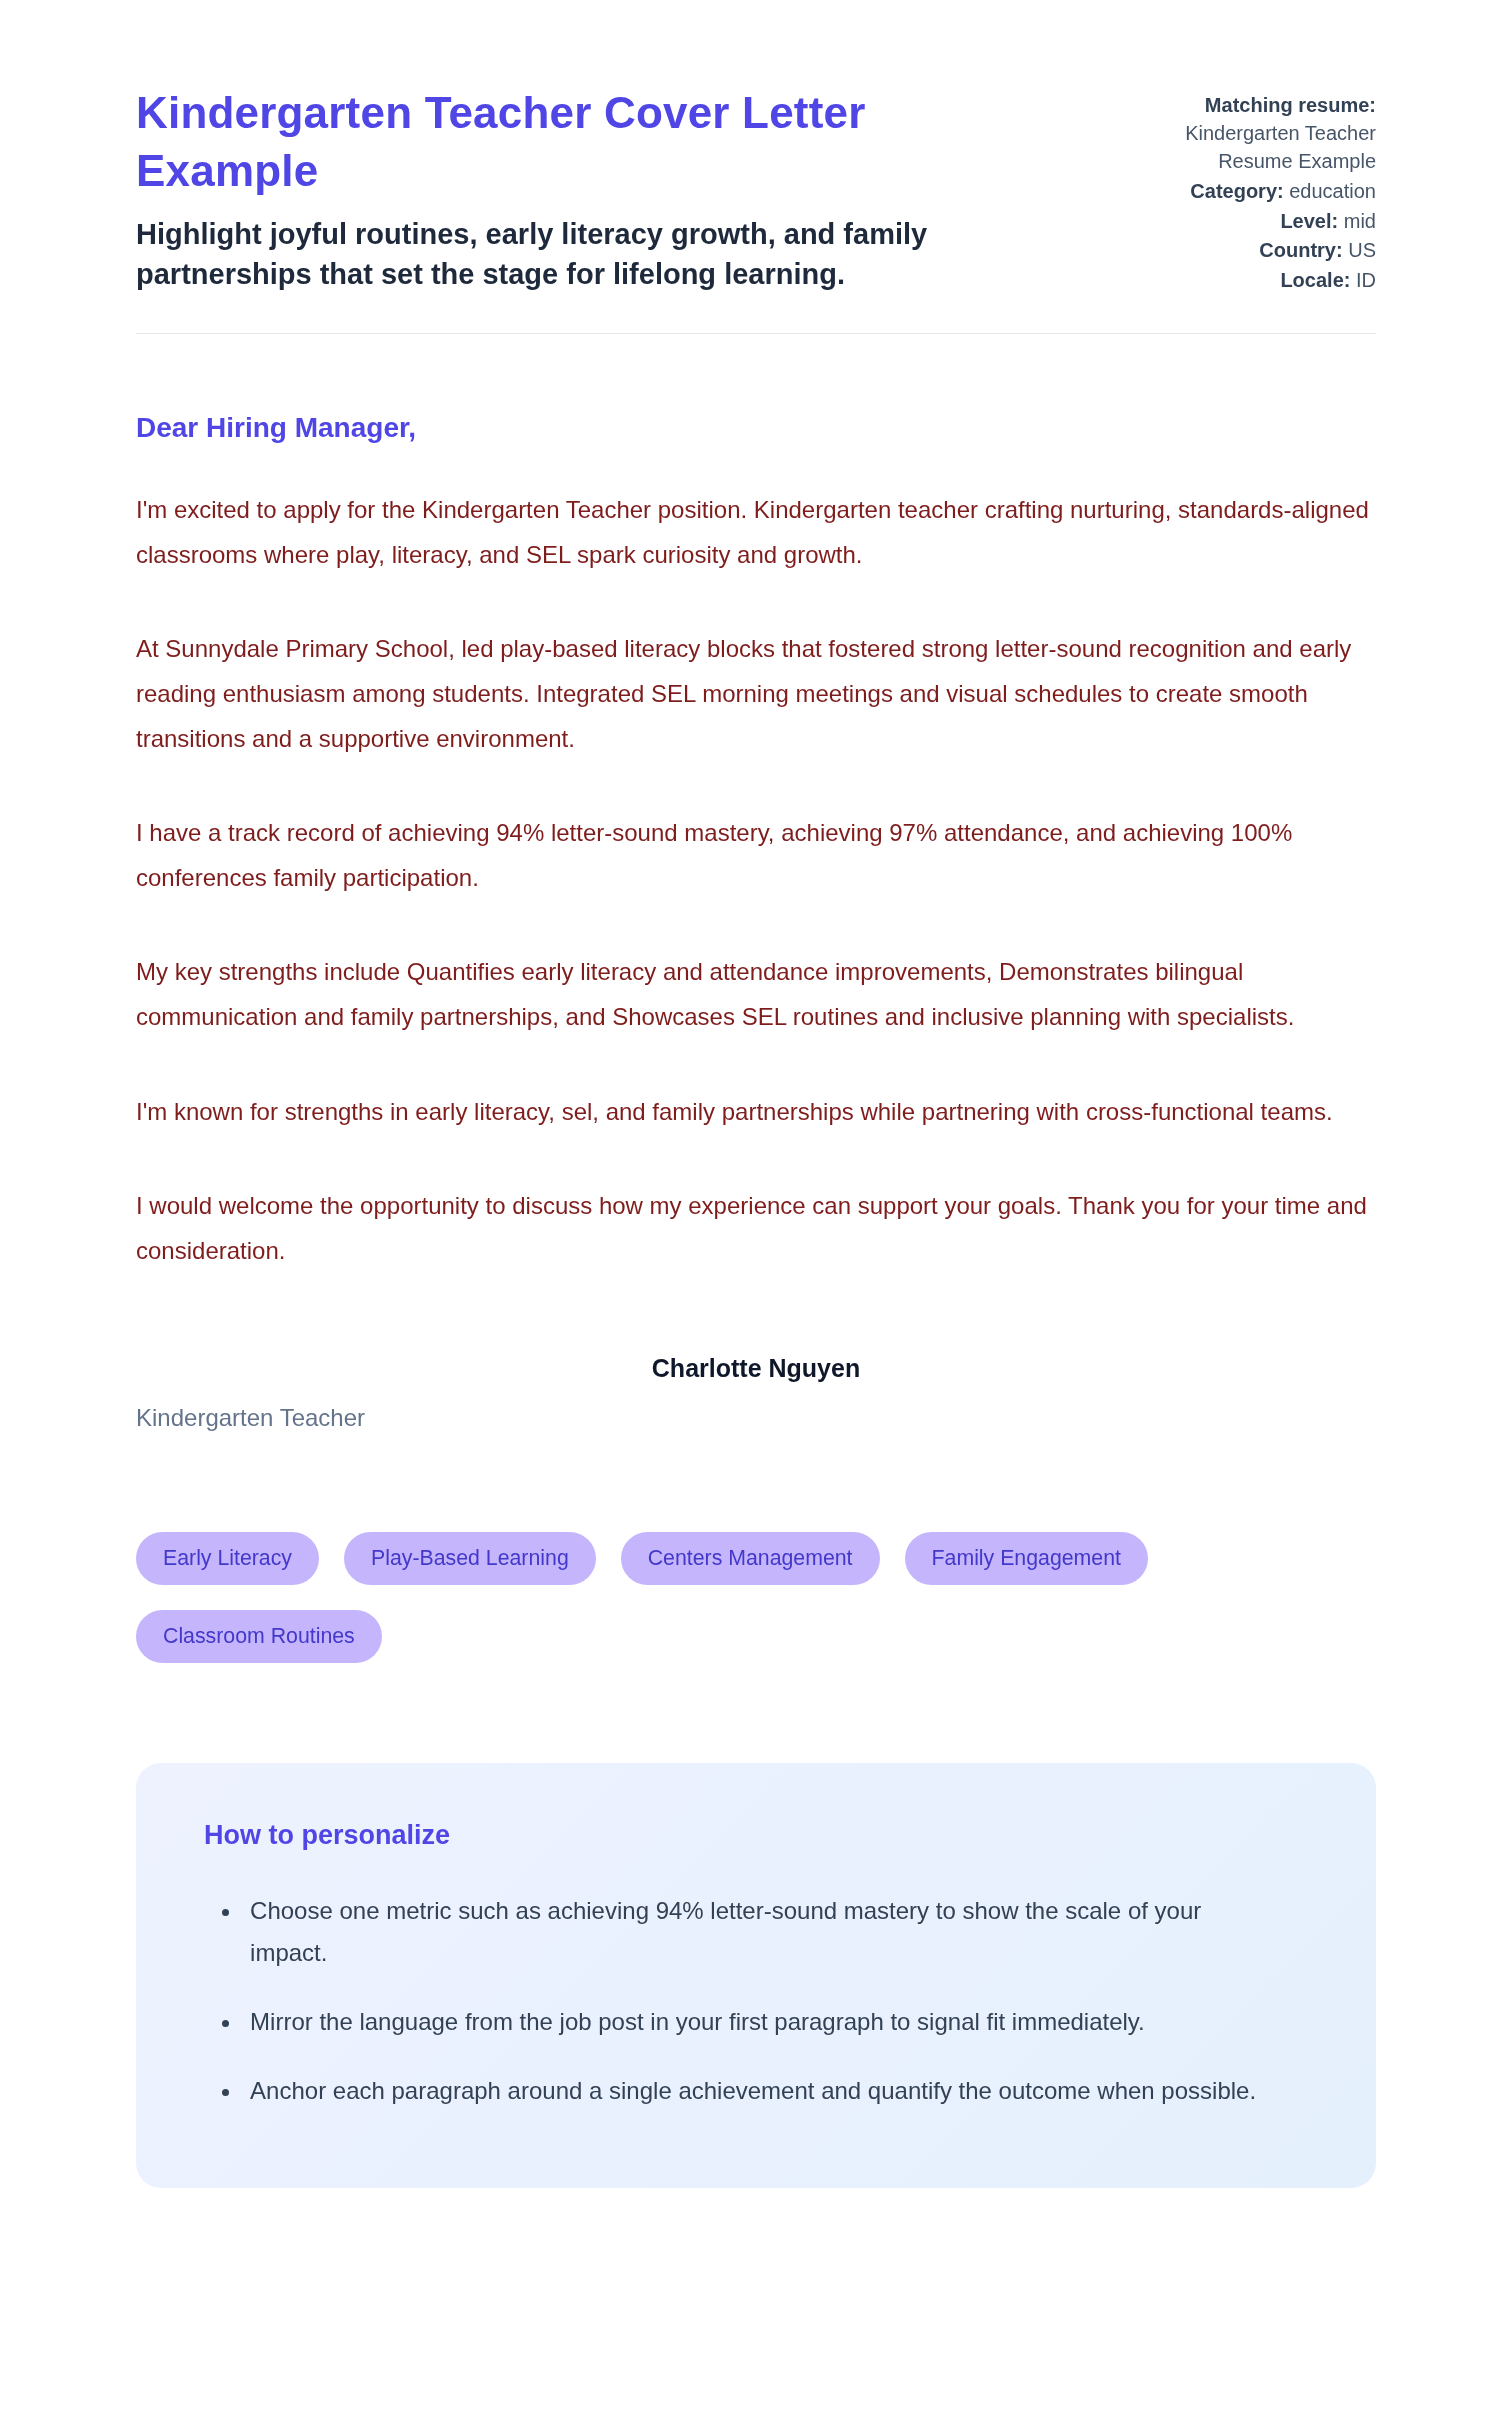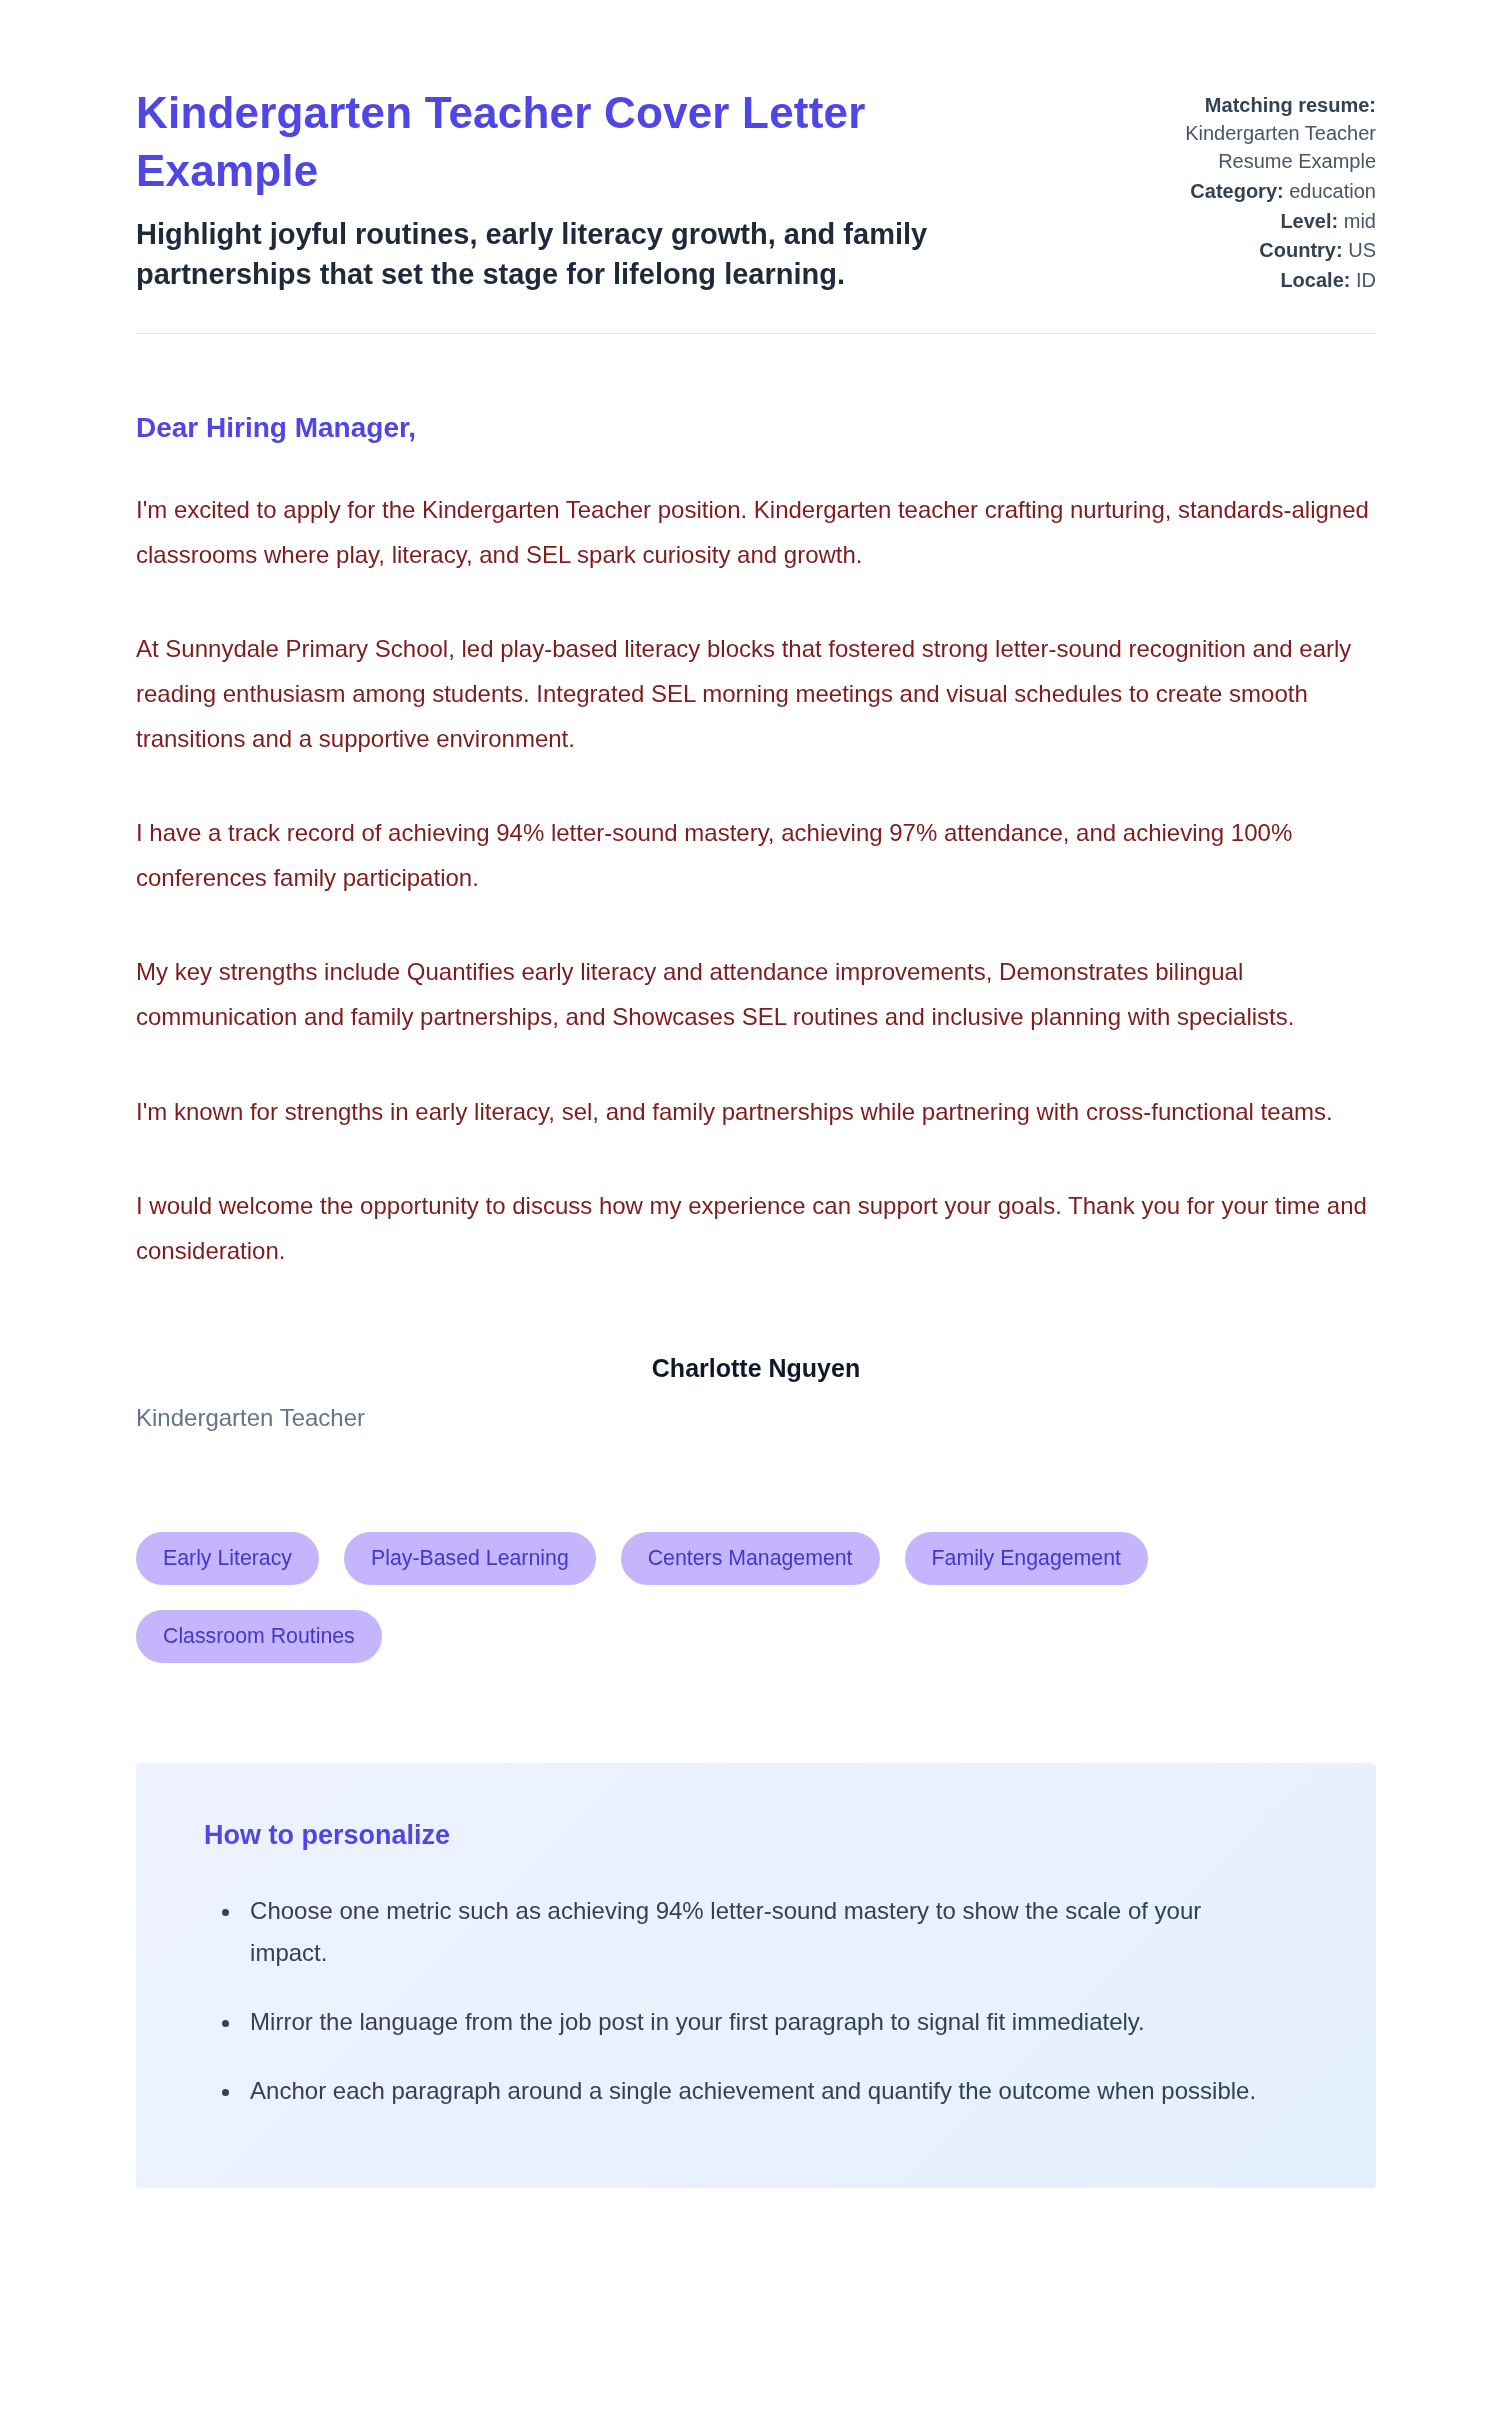--- a/index.html
+++ b/index.html
@@ -94,21 +94,21 @@
     color: #4338ca;
     font-size: 21.3px;
     line-height: 1;
     padding: 16px 27px;
     border-radius: 8891px;
     white-space: nowrap;
   }
   
   .personalize-card {
     margin-top: 100px;
-    border-radius: 4px;
+    border-radius: 25px;
     background: linear-gradient(135deg, #eef2ff 0%, #e5f0fd 100%);
     padding: 57px 100px 64px 68px;
   }
   .personalize-title {
     font-size: 27px;
     font-weight: bold;
     color: #4f46e5;
   }
   .personalize-list {
     margin-top: 39px;

